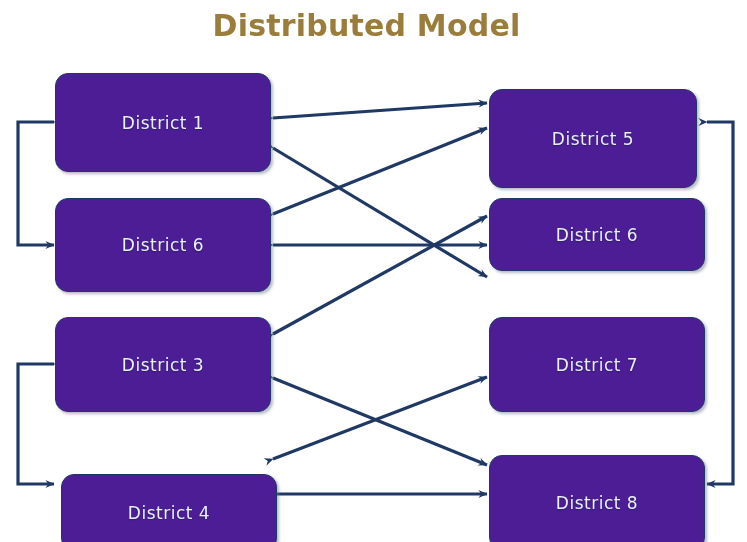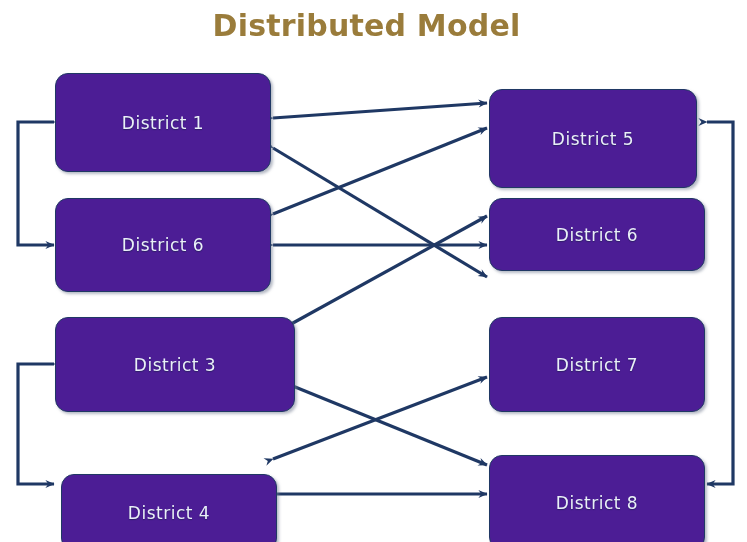--- a/index.html
+++ b/index.html
@@ -87,21 +87,21 @@
   </svg>
 
   <div class="node" style="left:55px;top:73px;width:216px;height:99px;">
     <span class="label">District 1</span>
   </div>
 
   <div class="node" style="left:55px;top:198px;width:216px;height:94px;">
     <span class="label">District 6</span>
   </div>
 
-  <div class="node" style="left:55px;top:317px;width:240px;height:95px;">
+  <div class="node" style="left:55px;top:317px;width:216px;height:95px;">
     <span class="label">District 3</span>
   </div>
 
   <div class="node" style="left:61px;top:435px;width:216px;height:77px;margin-top:39px;">
     <span class="label">District 4</span>
   </div>
 
   <div class="node" style="left:489px;top:73px;width:208px;height:99px;margin-top:16px;">
     <span class="label">District 5</span>
   </div>

